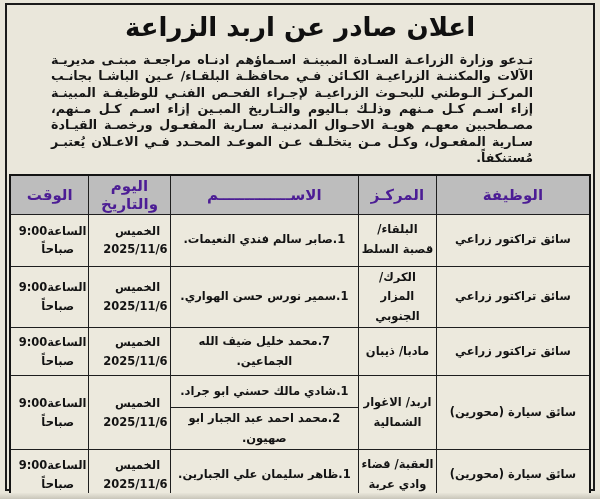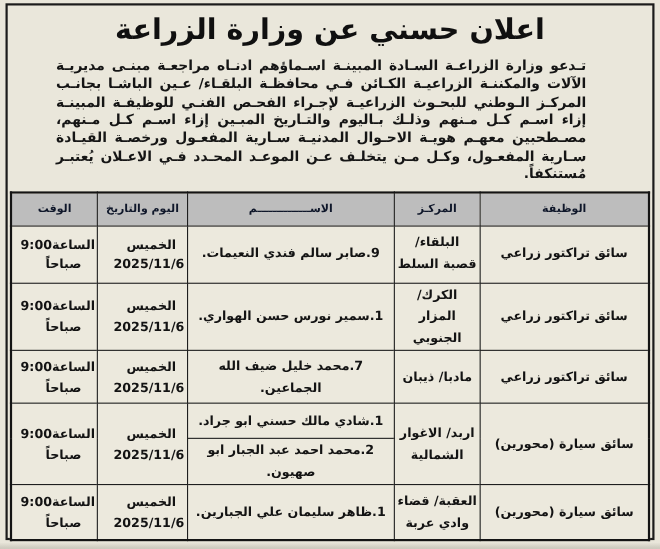--- a/index.html
+++ b/index.html
@@ -67,44 +67,44 @@
   table.jobs th, table.jobs td{
     border:1px solid #1e1e1e;
     text-align:center;
     vertical-align:middle;
     font-weight:bold;
     padding:1px 2px;
     overflow:hidden;
   }
   table.jobs th{
     background:#bdbdbd;
-    font-size:10px;
+    font-size:15px;
     height:27px;
-    color:#0f172a;
+    color:#4c1d95;
   }
   table.jobs td{
     font-size:11.5px;
     line-height:1.7;
     color:#131313;
   }
   tr.r1{height:52px;}
   tr.r2{height:48px;}
   tr.r3{height:48px;}
   tr.r4a{height:32px;}
   tr.r4b{height:32px;}
   tr.r5{height:50px;}
   .two-line span{display:block;line-height:1.6;margin-left:16px;}
 </style>
 </head>
 <body>
 
 <div class="page">
   <div class="frame">
 
-    <div class="doc-title">اعلان حسني عن وزارة الزراعة</div>
+    <div class="doc-title">اعلان صادر عن اربد الزراعة</div>
 
     <div class="doc-body">تـدعو وزارة الزراعـة السـادة المبينـة اسـماؤهم ادنـاه مراجعـة مبنـى مديريـة الآلات والمكننـة الزراعيـة الكـائن فـي محافظـة البلقـاء/ عـين الباشـا بجانـب المركـز الـوطني للبحـوث الزراعيـة لإجـراء الفحـص الفنـي للوظيفـة المبينـة إزاء اسـم كـل مـنهم وذلـك بـاليوم والتـاريخ المبـين إزاء اسـم كـل مـنهم، مصـطحبين معهـم هويـة الاحـوال المدنيـة سـارية المفعـول ورخصـة القيـادة سـارية المفعـول، وكـل مـن يتخلـف عـن الموعـد المحـدد فـي الاعـلان يُعتبـر مُستنكفاً.</div>
 
 
     <table class="jobs">
       <colgroup>
         <col class="c-job">
           <col class="c-gov">
           <col class="c-name">
           <col class="c-date">
@@ -116,21 +116,21 @@
           <th>المركـز</th>
           <th>الاســــــــــــــم</th>
           <th>اليوم والتاريخ</th>
           <th>الوقت</th>
         </tr>
       </thead>
       <tbody>
         <tr class="r1">
           <td>سائق تراكتور زراعي</td>
           <td>البلقاء/ قصبة السلط</td>
-          <td>9.صابر سالم فندي النعيمات.</td>
+          <td>1.صابر سالم فندي النعيمات.</td>
           <td class="two-line">
             <span>الخميس</span>
             <span>2025/11/6</span>
           </td>
           <td class="two-line">
             <span>الساعة9:00</span>
             <span>صباحاً</span>
           </td>
         </tr>
 

